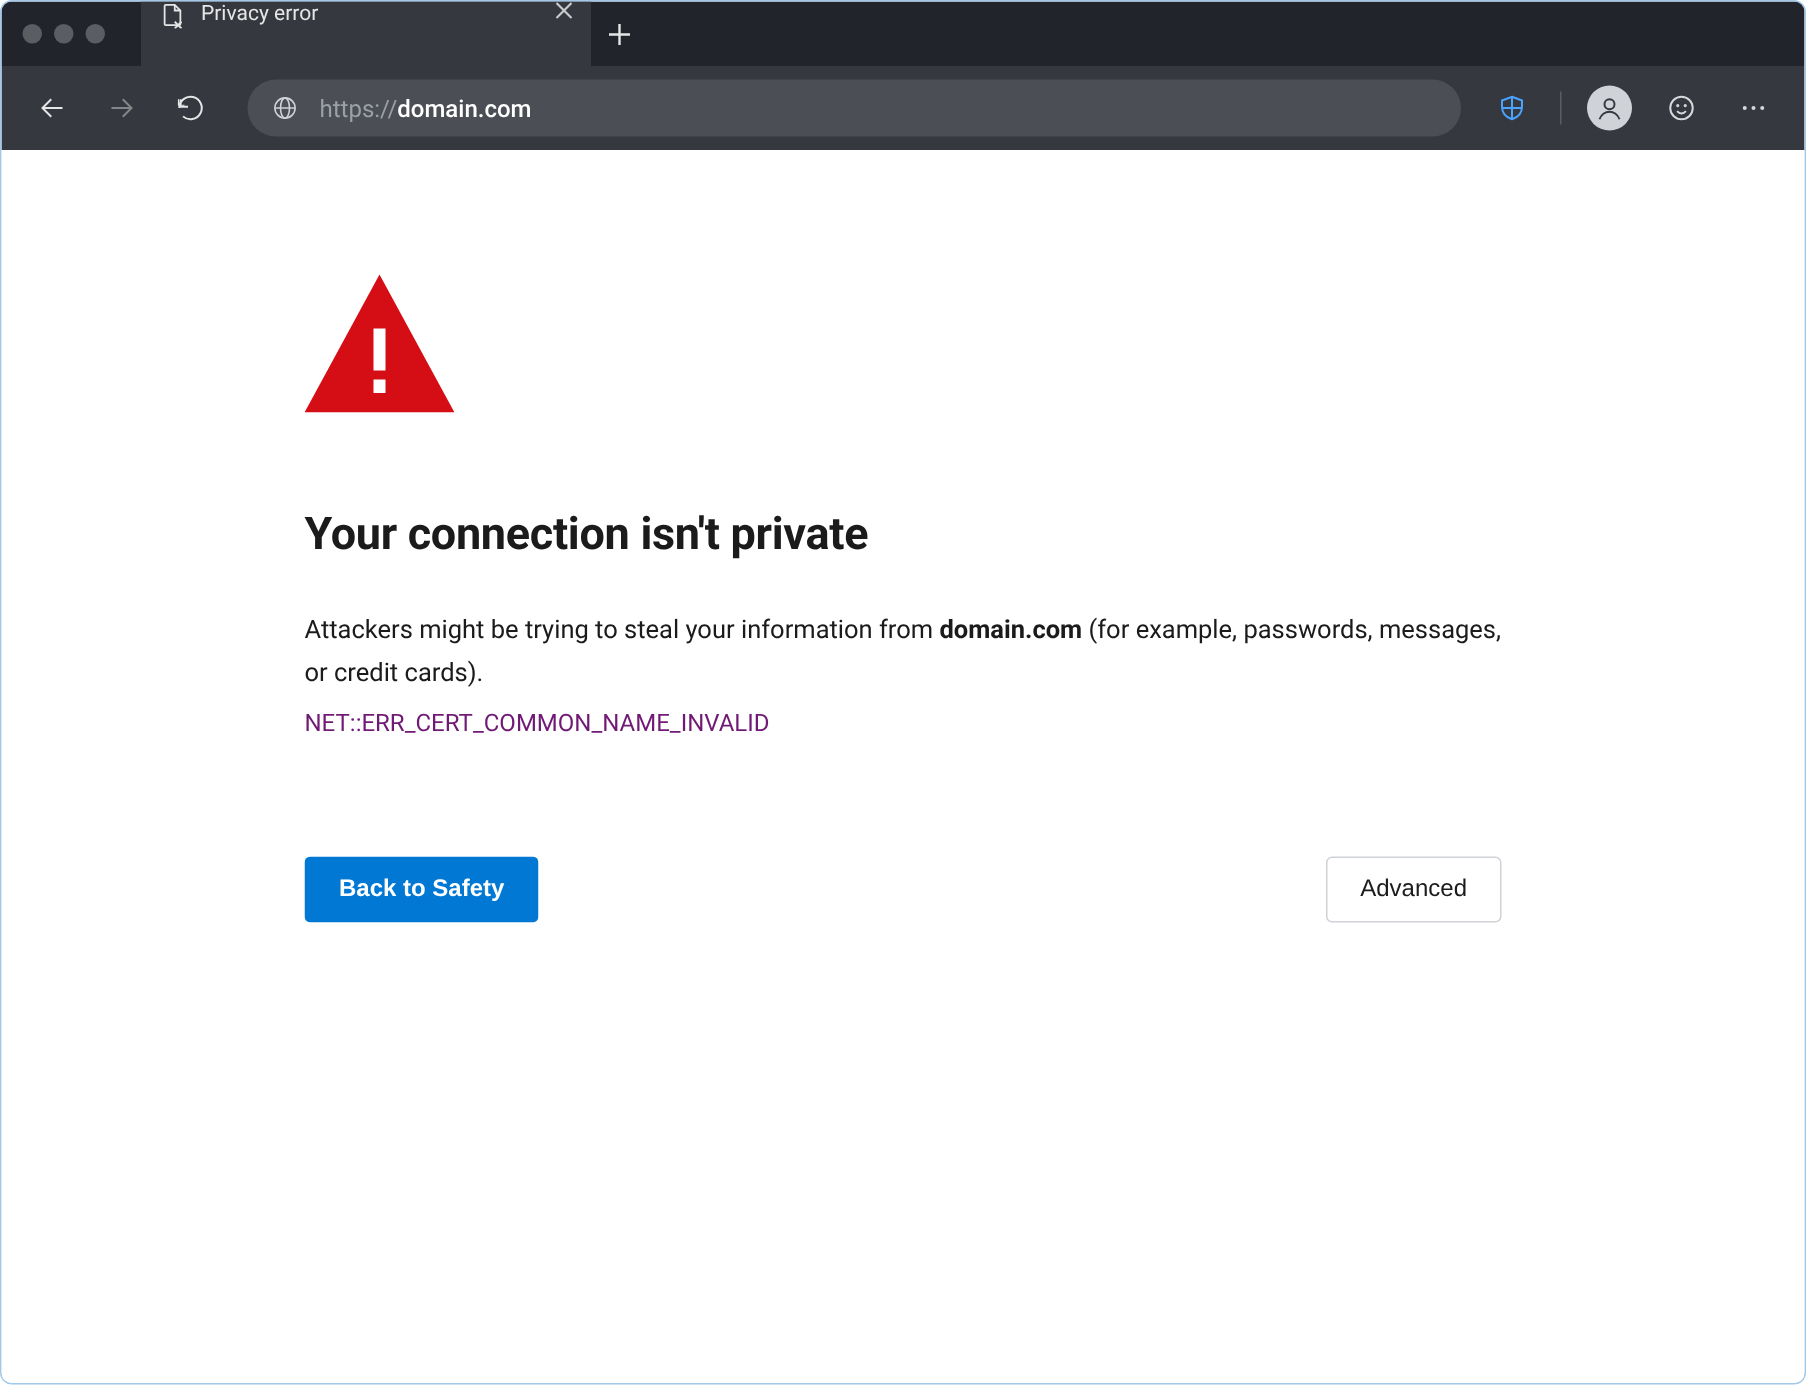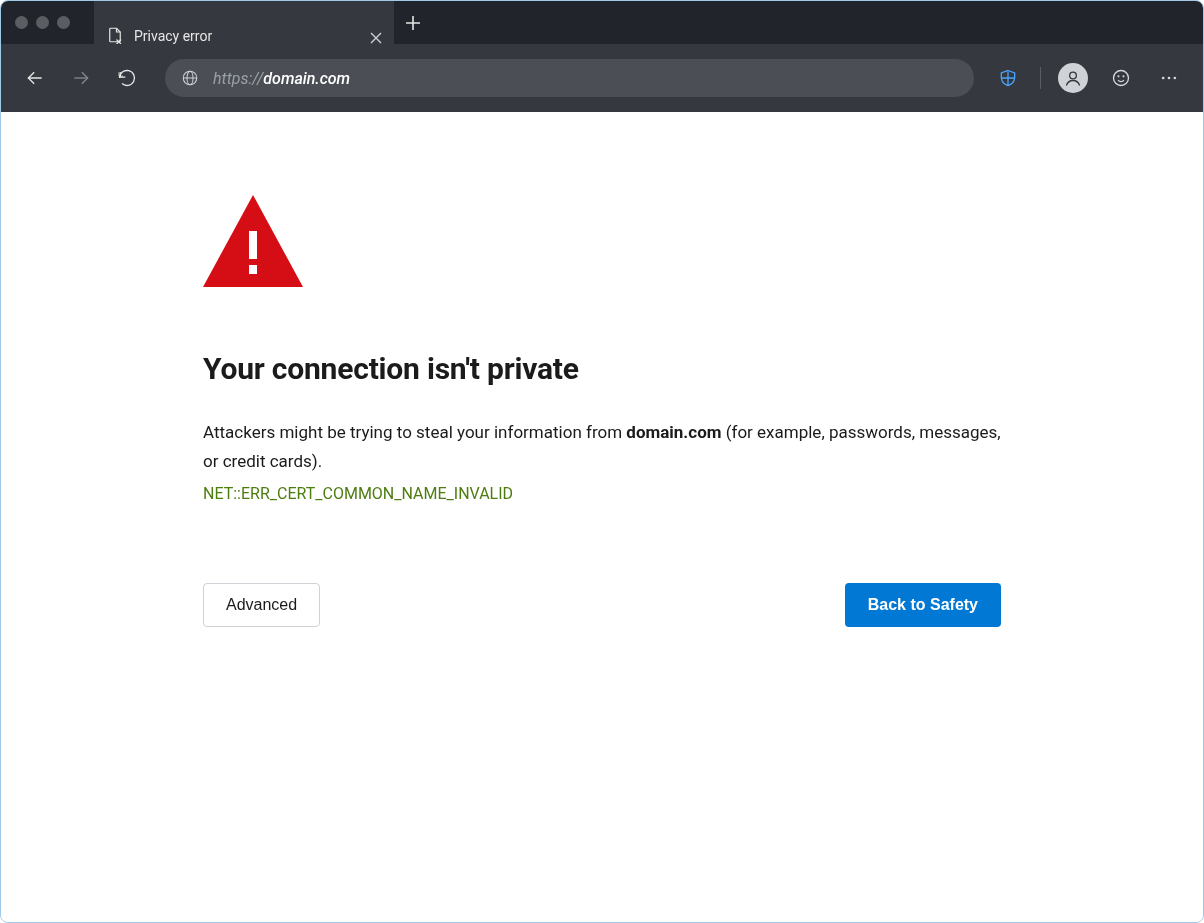--- a/index.html
+++ b/index.html
@@ -21,46 +21,45 @@
     padding-left: 14px;
   }
   .traffic-lights { display: flex; gap: 8px; margin-right: 24px; }
   .traffic-light {
     width: 13px; height: 13px; border-radius: 50%; background: #5a5e63;
   }
   .tab {
     height: 43px;
     background: #35383e;
     display: flex;
-    align-items: flex-end;
+    align-items: flex-start;
     padding: 0 12px;
     gap: 10px;
     min-width: 300px;
     color: #e6e6e6;
     font-size: 14px;
   }
   .tab .tab-title { flex: 1; }
   .new-tab-btn {
     width: 38px; height: 43px;
     display: flex; align-items: center; justify-content: center;
     color: #e6e6e6;
   }
   .icon-btn {
     display: inline-flex; align-items:center; justify-content:center;
     color:#d6d8da;
   }
   
   .toolbar {
-    height: 68px;
+    height: 56px;
     background: #35383e;
     display: flex;
     align-items: center;
     padding: 0 14px;
     gap: 6px;
-    font-style: italic;
   }
   .nav-btn {
     width: 40px; height: 40px;
     display:flex; align-items:center; justify-content:center;
     color:#d6d8da;
     border-radius:4px;
   }
   .addr-bar {
     flex: 1;
     height: 38px;
@@ -107,21 +106,21 @@
   }
   p.body-text {
     font-size: 17px;
     line-height: 1.7;
     color: #1b1b1b;
     margin-bottom: 8px;
   }
   p.body-text .domain-strong { font-weight: 700; }
   .error-code {
     font-size: 16px;
-    color: #4d7c0f;
+    color: #701a75;
     margin-top: 6px;
     margin-bottom: 80px;
   }
   .button-row {
     display: flex;
     justify-content: space-between;
     align-items: center;
   }
   .btn {
     font-size: 16px;
@@ -259,18 +258,18 @@
 
     <h1 class="headline">Your connection isn't private</h1>
 
     <p class="body-text">
       <span>Attackers might be trying to steal your information from </span><span class="domain-strong">domain.com</span><span> (for example, passwords, messages, or credit cards).</span>
     </p>
 
     <div class="error-code">NET::ERR_CERT_COMMON_NAME_INVALID</div>
 
     <div class="button-row">
+      <button class="btn btn-primary">Back to Safety</button>
       <button class="btn btn-secondary">Advanced</button>
-      <button class="btn btn-primary">Back to Safety</button>
     </div>
 
   </div>
 </div>
 
 </body></html>

